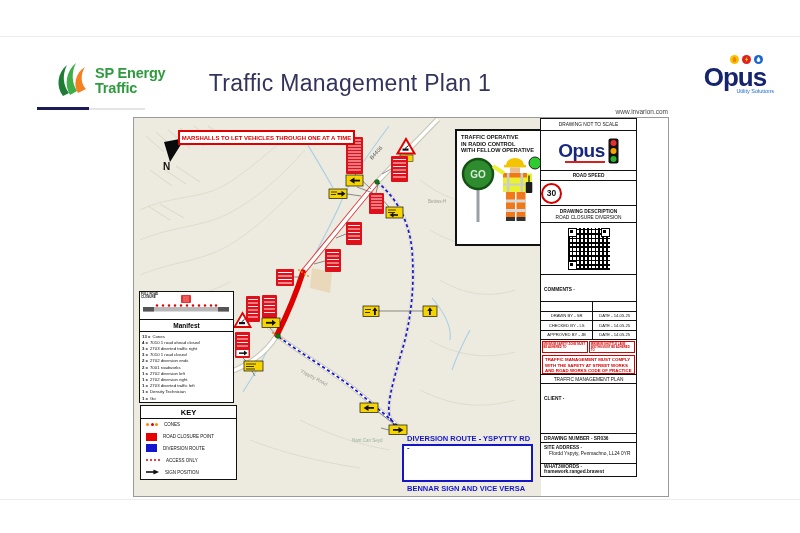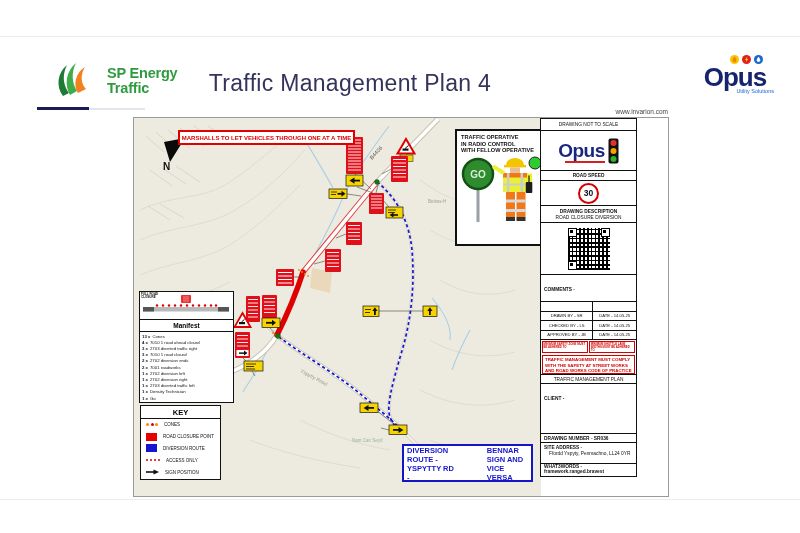--- a/index.html
+++ b/index.html
@@ -1,21 +1,21 @@
 <!DOCTYPE html>
 <html><head>
 <meta charset="utf-8">
 <style>
   html,body{margin:0;padding:0;background:#ffffff;}
   #page{position:relative;width:800px;height:533px;background:#ffffff;overflow:hidden;
         font-family:"Liberation Sans", sans-serif;}
   .hline{position:absolute;left:0;width:800px;height:1px;background:#ececec;}
 
   
-  .sp-logo{position:absolute;left:54px;top:60px;display:flex;align-items:center;gap:19px;}
+  .sp-logo{position:absolute;left:54px;top:60px;display:flex;align-items:center;gap:7px;}
   .sp-logo-text{color:#2f9b3f;font-weight:bold;font-size:14.5px;line-height:15px;letter-spacing:-0.2px;}
   .logo-rule-navy{position:absolute;left:37px;top:107px;width:52px;height:3px;background:#1b1b55;}
   .logo-rule-gray{position:absolute;left:89px;top:108px;width:56px;height:1.5px;background:#e4e4ea;}
   .page-title{position:absolute;left:160px;top:70px;width:380px;text-align:center;
               color:#33335c;font-size:23px;font-weight:normal;letter-spacing:0.3px;}
   .opus-logo{position:absolute;left:692px;top:55px;width:86px;text-align:center;}
   .opus-dots{display:flex;justify-content:center;gap:3px;margin-left:22px;height:10px;}
   .opus-word{color:#16246e;font-size:26px;font-weight:bold;letter-spacing:-1px;line-height:24px;}
   .opus-tagline{color:#1767d2;font-size:5.5px;text-align:right;padding-right:4px;margin-top:-1px;}
   .watermark{position:absolute;left:575px;top:108px;width:93px;text-align:right;font-size:6.5px;color:#444;}
@@ -34,46 +34,46 @@
   .operative-title{font-size:5.6px;font-weight:bold;color:#111;line-height:6.6px;}
   .manifest{position:absolute;left:5px;top:173px;width:95px;height:112px;background:#fff;
             border:1.5px solid #111;box-sizing:border-box;}
   .manifest-mini{position:relative;height:27px;border-bottom:1px solid #111;}
   .manifest-mini-label{position:absolute;left:1px;top:1px;font-size:3px;font-weight:bold;color:#111;line-height:3.2px;width:20px;}
   .manifest-title{height:11px;border-bottom:1px solid #111;font-size:6.5px;font-weight:bold;
                   display:flex;align-items:center;justify-content:center;}
   .manifest-items{padding:1.5px 2px;}
   .m-row{font-size:4.3px;line-height:6.2px;color:#111;white-space:nowrap;}
   .m-qty{font-weight:bold;margin-right:2px;}
-  .keybox{position:absolute;left:6px;top:287px;width:81px;height:75px;background:#fff;
+  .keybox{position:absolute;left:6px;top:287px;width:97px;height:75px;background:#fff;
           border:1.5px solid #111;box-sizing:border-box;}
   .key-title{height:12px;border-bottom:1px solid #111;font-size:7.5px;font-weight:bold;
              display:flex;align-items:center;justify-content:center;}
   .key-row{display:flex;align-items:center;height:11.8px;padding-left:5px;gap:6px;}
   .key-label{font-size:4.5px;color:#111;}
   .sw-rect{width:11px;height:8px;}
   .dots{display:flex;gap:1.5px;}
   .dot{width:3px;height:3px;border-radius:50%;}
   .divnote{position:absolute;left:268px;top:326px;width:131px;height:38px;background:#fff;
            border:2.5px solid #1515c8;box-sizing:border-box;color:#1515d0;font-weight:bold;
-           font-size:7.5px;line-height:9px;display:flex;justify-content:center;
+           font-size:7.5px;line-height:9px;display:flex;flex-direction:column;justify-content:center;
            padding-left:3px;gap:32px;}
 
   
   .titleblock{position:absolute;left:406px;top:0;width:97px;height:359px;background:#fff;
               border:1.2px solid #111;box-sizing:border-box;display:flex;flex-direction:column;overflow:hidden;}
   .tb-sec{border-bottom:1px solid #111;box-sizing:border-box;flex:none;position:relative;}
   .tb-center{display:flex;align-items:center;justify-content:center;text-align:center;}
   .t-small{font-size:4.8px;color:#111;}
   .t-small-b{font-size:4.8px;font-weight:bold;color:#111;}
   .tb-opus{height:40px;}
   .tb-opus-word{color:#18277d;font-size:19px;font-weight:bold;letter-spacing:-0.5px;}
   .tb-opus-underline{position:absolute;left:24px;top:30px;width:40px;height:1.6px;background:#d42222;}
   .tb-roadspeed{height:10px;}
-  .tb-speed{height:25px;display:flex;align-items:center;justify-content:center;}
+  .tb-speed{height:25px;display:flex;align-items:center;}
   .speed-ring{width:17px;height:17px;border:2.6px solid #d40000;border-radius:50%;background:#fff;
               display:flex;align-items:center;justify-content:center;font-size:8.5px;font-weight:bold;color:#111;}
   .tb-desc{height:17px;display:flex;flex-direction:column;align-items:center;justify-content:center;gap:1px;}
   .tb-qr{height:52px;display:flex;align-items:center;justify-content:center;}
   .qr{width:42px;height:42px;position:relative;background:
       repeating-linear-gradient(0deg,#000 0 1.6px,transparent 1.6px 4.4px),
       repeating-linear-gradient(90deg,#000 0 1.6px,#fff 1.6px 3.8px);}
   .finder{position:absolute;width:9px;height:9px;background:#fff;border:1.8px solid #000;box-sizing:border-box;}
   .finder::after{content:"";position:absolute;left:1.4px;top:1.4px;width:2.8px;height:2.8px;background:#000;}
   .tb-comments{height:27px;padding:2px 3px;}
@@ -108,21 +108,21 @@
       </svg>
     </span>
     <span class="sp-logo-text">
       <span>SP Energy</span><br>
       <span>Traffic</span>
     </span>
   </div>
   <div class="logo-rule-navy"></div>
   <div class="logo-rule-gray"></div>
 
-  <div class="page-title">Traffic Management Plan 4</div>
+  <div class="page-title">Traffic Management Plan 1</div>
 
   <div class="opus-logo">
     <div class="opus-dots">
       <svg width="9" height="9" viewBox="0 0 9 9">
         <circle cx="4.5" cy="4.5" r="4.5" fill="#f7c500"></circle>
         <path d="M4.5,1.6 C5.8,3 6.4,4.2 6.4,5.3 A1.9,1.9 0 0 1 2.6,5.3 C2.6,4.2 3.2,3 4.5,1.6 Z" fill="#f08300"></path>
       </svg>
       <svg width="9" height="9" viewBox="0 0 9 9">
         <circle cx="4.5" cy="4.5" r="4.5" fill="#e02020"></circle>
         <polygon points="5.4,1.5 3,5 4.4,5 3.6,7.6 6.2,4 4.8,4" fill="#ffd800"></polygon>

